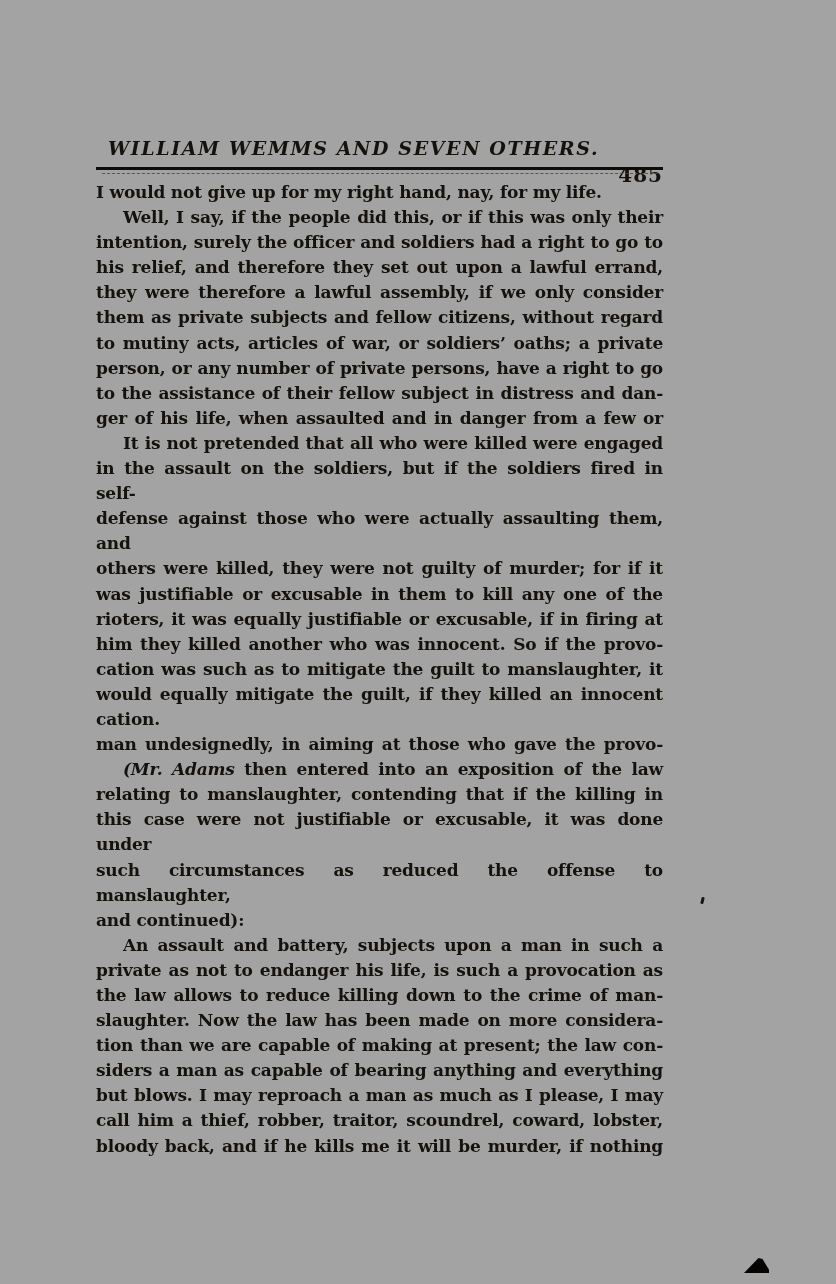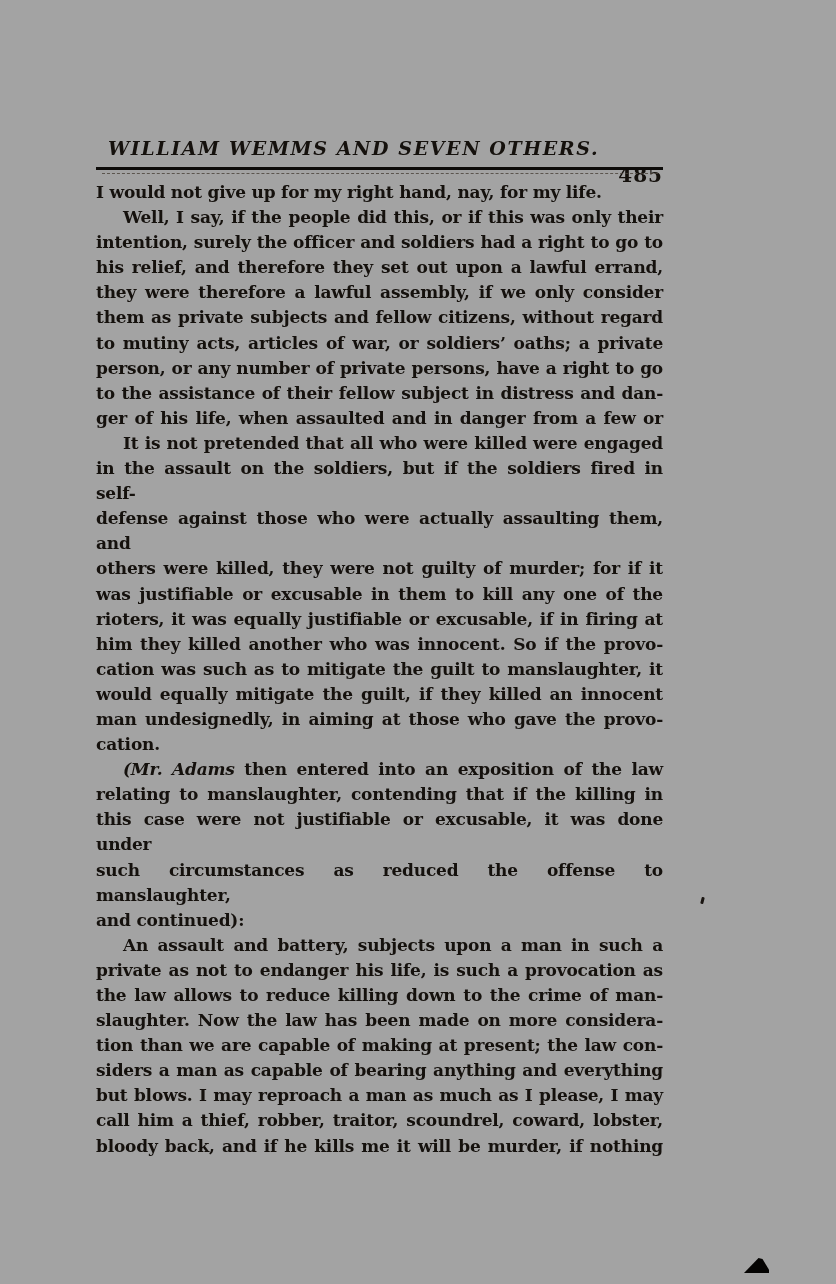--- a/index.html
+++ b/index.html
@@ -137,22 +137,22 @@
 
     <div class="line indent">It is not pretended that all who were killed were engaged</div>
     <div class="line">in the assault on the soldiers, but if the soldiers fired in self-</div>
     <div class="line">defense against those who were actually assaulting them, and</div>
     <div class="line">others were killed, they were not guilty of murder; for if it</div>
     <div class="line">was justifiable or excusable in them to kill any one of the</div>
     <div class="line">rioters, it was equally justifiable or excusable, if in firing at</div>
     <div class="line">him they killed another who was innocent.  So if the provo-</div>
     <div class="line">cation was such as to mitigate the guilt to manslaughter, it</div>
     <div class="line">would equally mitigate the guilt, if they killed an innocent</div>
+    <div class="line last">cation.</div>
     <div class="line">man undesignedly, in aiming at those who gave the provo-</div>
-    <div class="line last">cation.</div>
 
     <div class="line indent">
       <span class="italic-seg">(Mr. Adams</span><span> then entered into an exposition of the law</span>
     </div>
     <div class="line">relating to manslaughter, contending that if the killing in</div>
     <div class="line">this case were not justifiable or excusable, it was done under</div>
     <div class="line">such circumstances as reduced the offense to manslaughter,</div>
     <div class="line last">and continued):</div>
 
     <div class="line indent">An assault and battery, subjects upon a man in such a</div>

